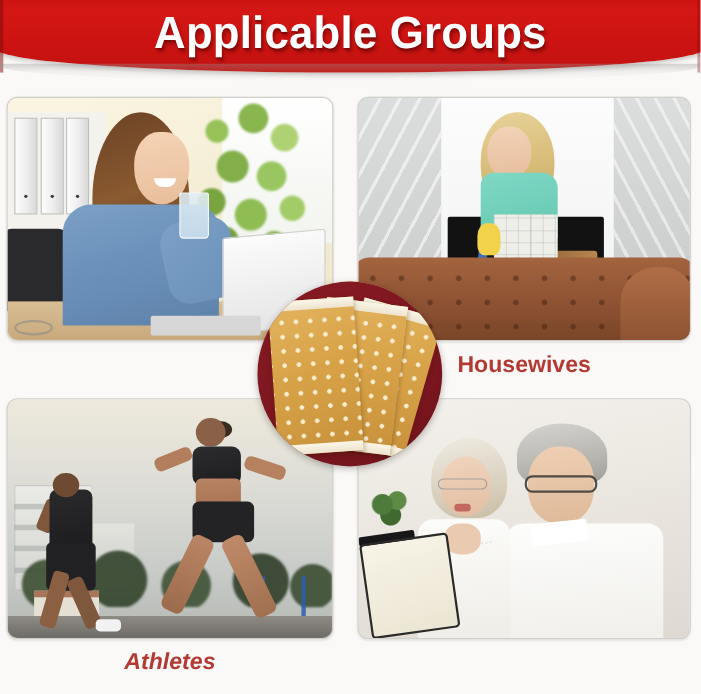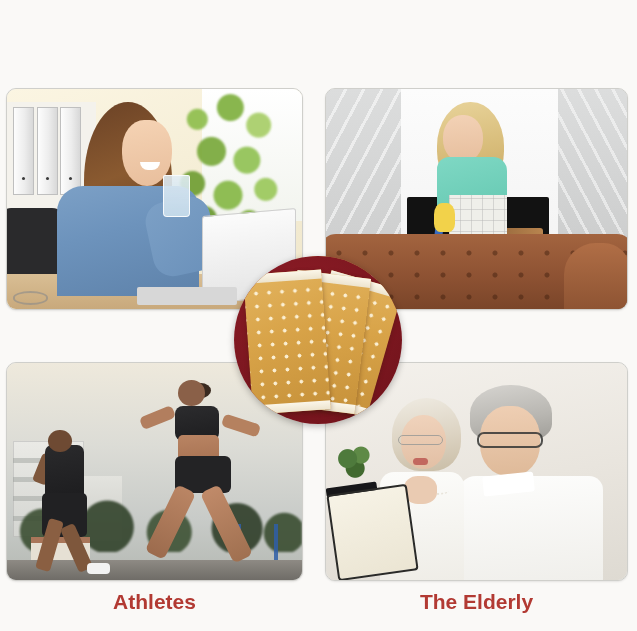--- a/index.html
+++ b/index.html
@@ -80,21 +80,21 @@
   }
 
   
   #card-tl { left:6px;   top:88px;  width:297px; height:222px; }
   #card-tr { left:325px; top:88px;  width:303px; height:222px; }
   #card-bl { left:6px;   top:362px; width:297px; height:219px; }
   #card-br { left:325px; top:362px; width:303px; height:219px; }
 
   #cap-tl { left:6px;   top:318px; width:297px; }
   #cap-tr { left:325px; top:318px; width:303px; }
-  #cap-bl { left:6px;   top:588px; width:297px; }
+  #cap-bl { left:6px;   top:588px; width:297px;font-style:italic; }
   #cap-br { left:325px; top:588px; width:303px; }
 
   
   .p1-bg { position:absolute; inset:0;
     background:linear-gradient(160deg,#FBF5E2 0%,#F6EFD8 40%,#EFE6CA 100%); }
   .p1-window { position:absolute; left:66%; top:0; width:34%; height:60%;
     background:linear-gradient(180deg,#FFFFFF 0%,#F2F4EE 100%); }
   .p1-plant { position:absolute; left:55%; top:2%; width:40%; height:66%;
     background:
       radial-gradient(circle at 24% 18%, #8FBE4E 0 10px, transparent 11px),
@@ -334,20 +334,27 @@
   #bleed-tr { left:304px; top:252px; width:96px; height:96px;
     clip-path:circle(84px at 14px 88px); }
   #bleed-bl { left:236px; top:330px; width:96px; height:96px;
     clip-path:circle(84px at 82px 8px); }
 </style>
 </head>
 <body>
 
 <div id="page">
 
+  <div id="banner">
+    <div id="banner-fill"></div>
+    <div id="banner-edge-l"></div>
+    <div id="banner-edge-r"></div>
+    <div id="banner-shadow"></div>
+    <div id="banner-title">Applicable Groups</div>
+  </div>
 
   <div class="card" id="card-tl">
     <div class="photo">
       <div class="p1-bg"></div>
       <div class="p1-window"></div>
       <div class="p1-plant"></div>
       <div class="p1-shelf"></div>
       <div class="p1-binder" style="left:2%">
           <i></i>
         </div>
@@ -385,20 +392,21 @@
       <div class="p2-apron"></div>
       <div class="p2-legs"></div>
       <div class="p2-mop"></div>
       <div class="p2-glove-a"></div>
       <div class="p2-glove-b"></div>
       <div class="p2-sofa"></div>
       <div class="p2-tuft"></div>
       <div class="p2-sofa-arm"></div>
     </div>
   </div>
+  <div class="caption" id="cap-tr">Housewives</div>
 
   <div class="card" id="card-bl">
     <div class="photo">
       <div class="p3-bg"></div>
       <div class="p3-building">
         <i style="top:18%"></i>
           <i style="top:38%"></i>
           <i style="top:58%"></i>
           <i style="top:78%"></i>
       </div>
@@ -440,21 +448,20 @@
       <div class="p4-m-glass"></div>
       <div class="p4-m-body"></div>
       <div class="p4-collar"></div>
       <div class="p4-w-body"></div>
       <div class="p4-necklace"></div>
       <div class="p4-w-hand"></div>
       <div class="p4-tablet-bar"></div>
       <div class="p4-tablet"></div>
     </div>
   </div>
-  <div class="caption" id="cap-br">The Elderly</div>
 
   <div class="patch-bleed" id="bleed-tr">
     <div class="patch" style="width:70px;height:120px;left:-6px;top:-4px;transform:rotate(16deg);">
       <div class="dots"></div>
     </div>
   </div>
   <div class="patch-bleed" id="bleed-bl">
     <div class="patch" style="width:74px;height:124px;left:10px;top:-20px;transform:rotate(-4deg);">
       <div class="dots"></div>
     </div>

